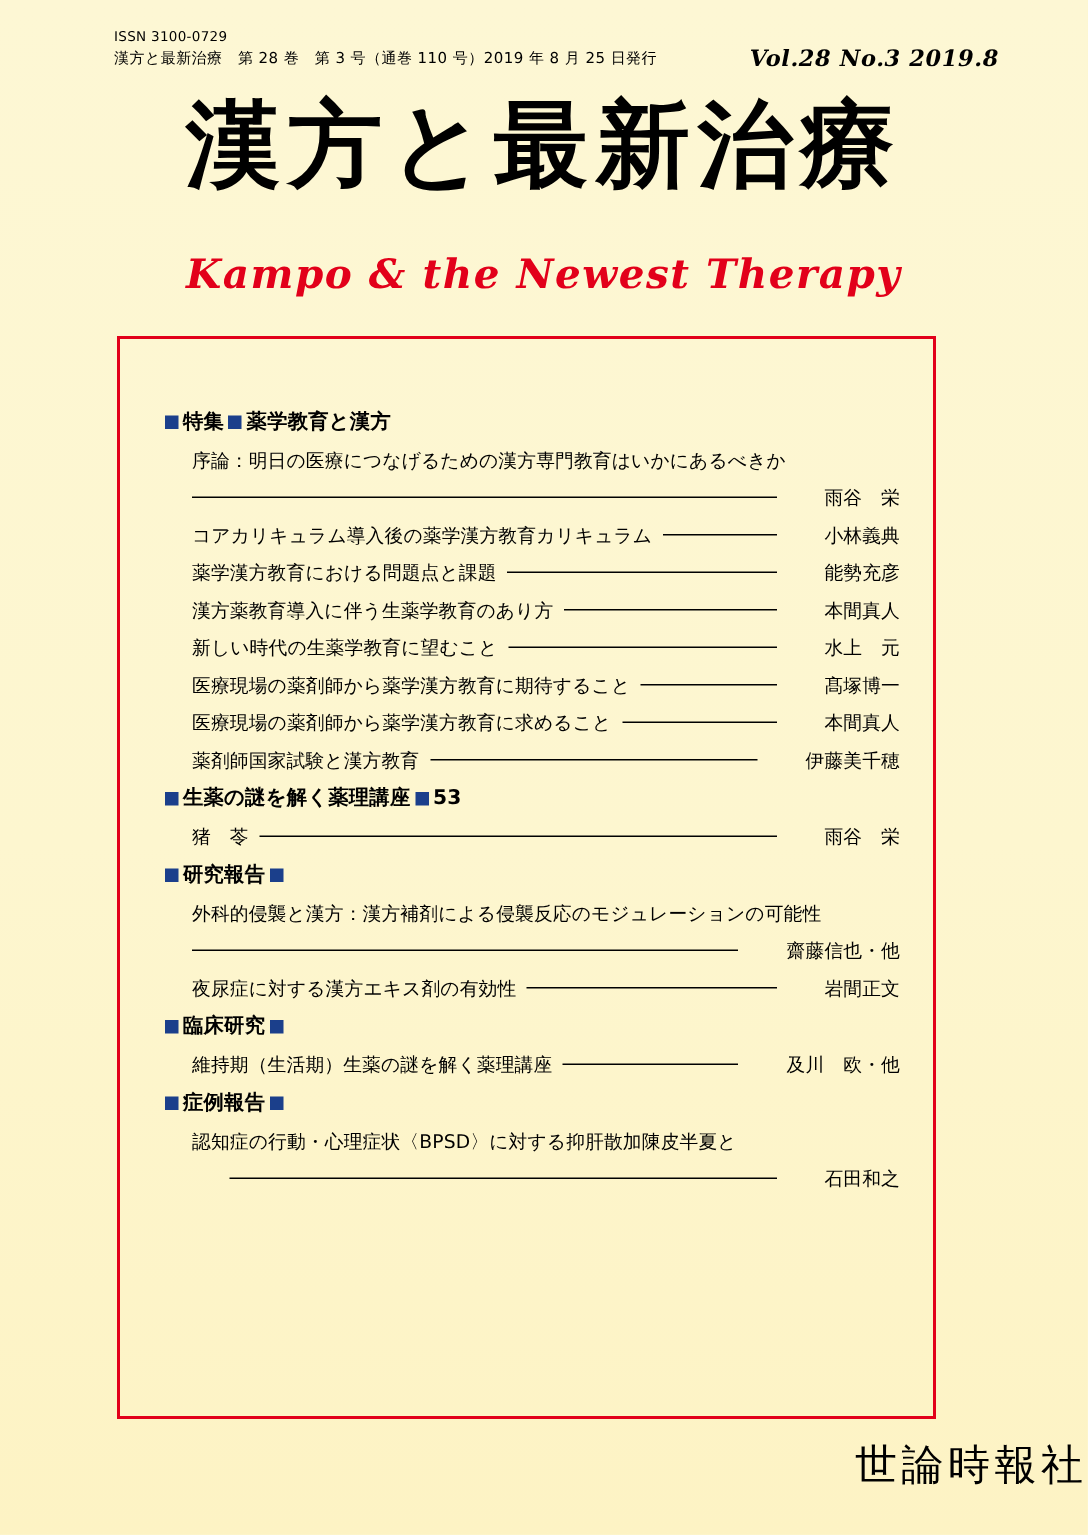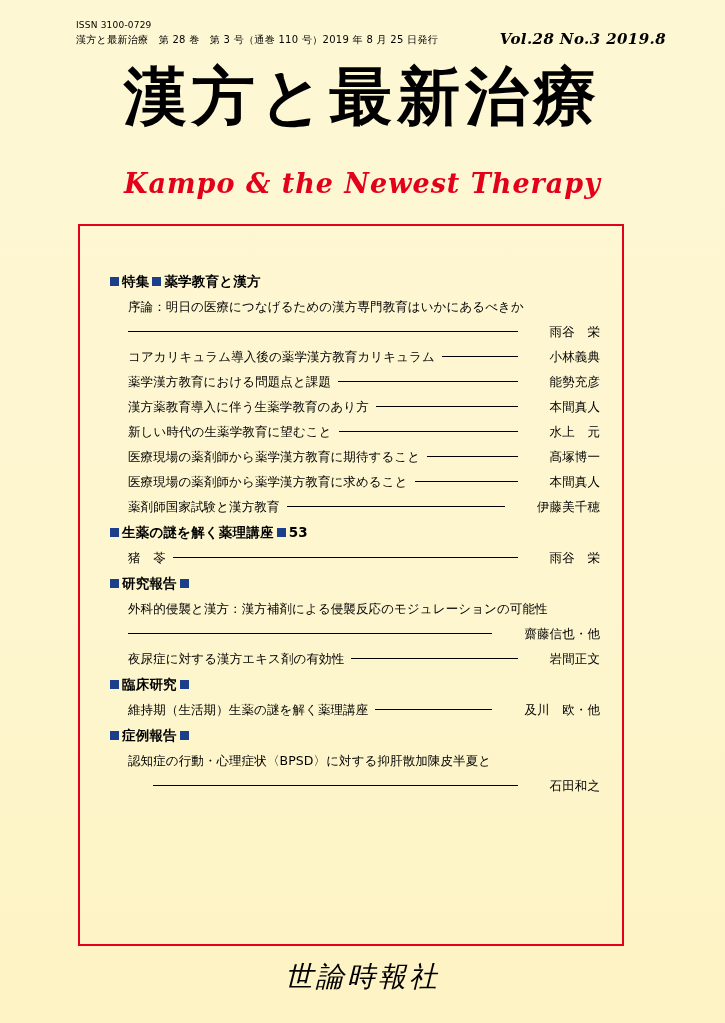--- a/index.html
+++ b/index.html
@@ -153,26 +153,25 @@
     padding-left: 18px;
     letter-spacing: 0.1px;
   }
 
   
   .publisher {
     position: absolute;
     left: 0;
     right: 0;
     top: 958px;
-    text-align: center;
+    text-align: right;
     font-family: "DejaVu Serif", "Liberation Serif", serif;
     font-size: 28px;
     letter-spacing: 3px;
     font-weight: normal;
-    font-style: italic;
   }
 </style>
 </head>
 <body>
 
 <div class="page">
 
   <div class="masthead-top">
     <div class="issn">ISSN 3100-0729</div>
     <div class="issue-line">漢方と最新治療　第 28 巻　第 3 号（通巻 110 号）2019 年 8 月 25 日発行</div>

